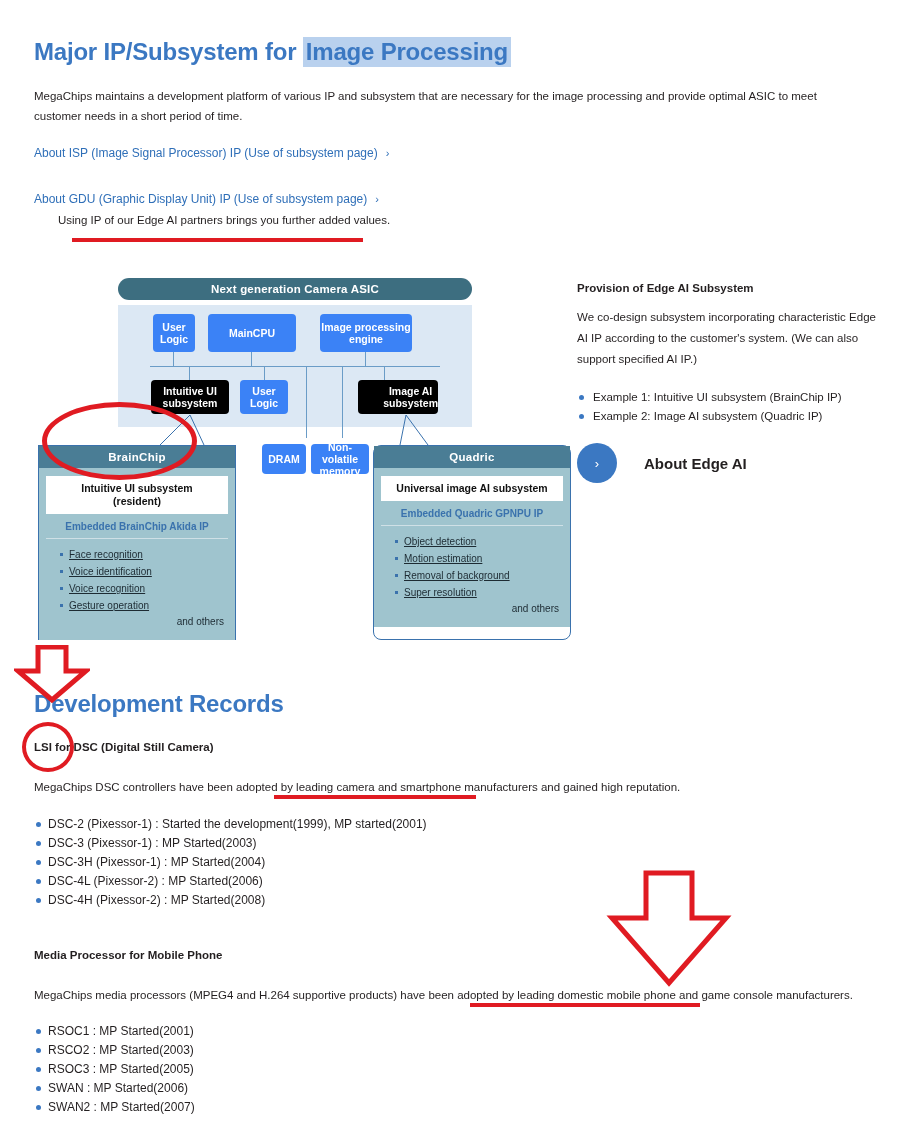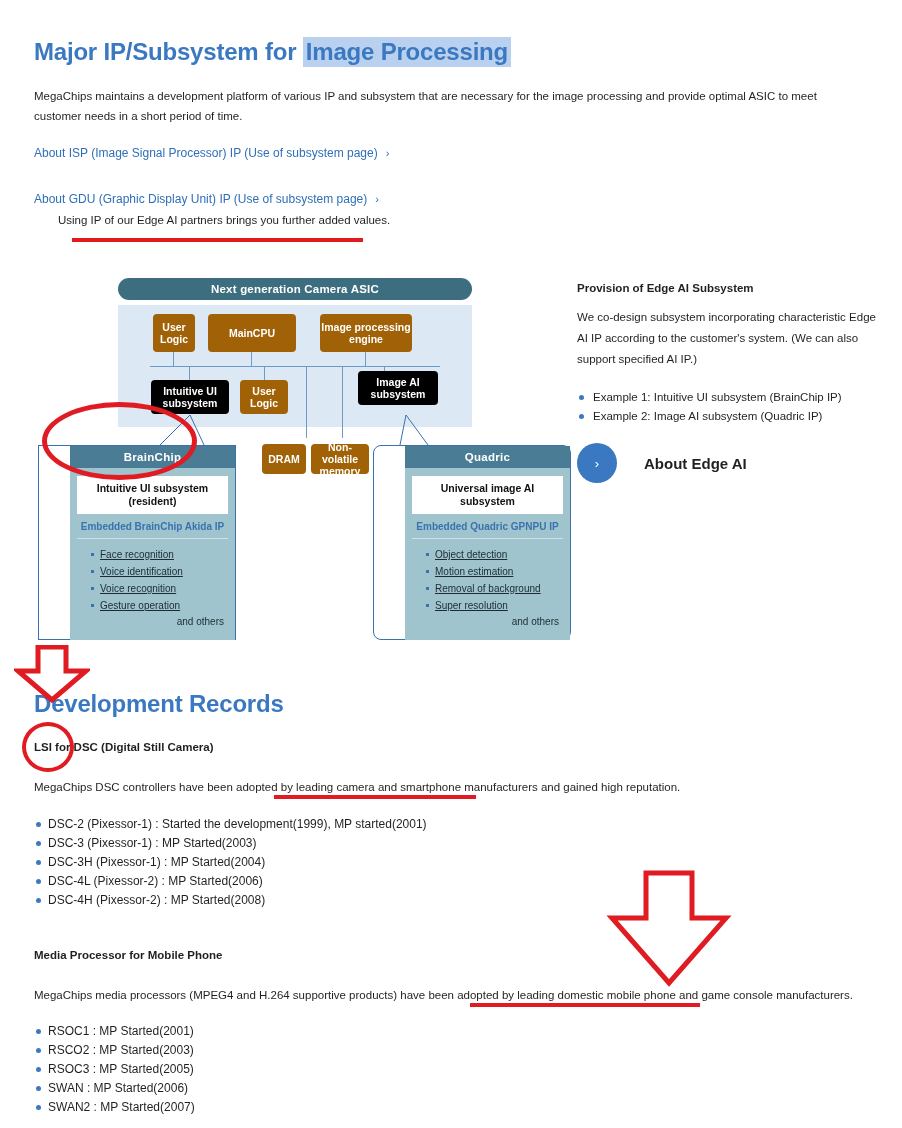--- a/index.html
+++ b/index.html
@@ -76,36 +76,36 @@
     color: #ffffff; font-size: 11.5px; font-weight: bold;
     display: flex; align-items: center; justify-content: center;
     letter-spacing: 0.2px;
   }
   .asic-body {
     position: absolute; left: 0; top: 27px; width: 354px; height: 122px;
     background: #dce8f4;
   }
   .bbox {
     position: absolute;
-    background: #a16207; color: #fff; border-radius: 4px;
+    background: #3b82f6; color: #fff; border-radius: 4px;
     font-size: 10.5px; font-weight: bold; line-height: 12px;
     display: flex; align-items: center; justify-content: center;
     text-align: center;
   }
   .tbox {
     position: absolute;
     background: #000000; color: #fff; border-radius: 4px;
     font-size: 10.5px; font-weight: bold; line-height: 12px;
     display: flex; align-items: center; justify-content: center;
     text-align: center;
   }
   .wire { position: absolute; background: #6a9cc7; }
 
   
-  .vpanel { position: absolute; border: 1px solid #3a72ad; background: #ffffff; padding-left: 31px; }
+  .vpanel { position: absolute; border: 1px solid #3a72ad; background: #ffffff; }
   .vpanel .vhead {
     height: 22px; background: #4a7d95; color: #fff;
     font-size: 11.5px; font-weight: bold;
     display: flex; align-items: center; justify-content: center;
     letter-spacing: 0.3px;
   }
   .vpanel .vinner { background: #9fc4ce; padding: 8px 7px 7px 7px; }
   .vpanel .vtitle {
     background: #fff; color: #111; font-size: 10.5px; font-weight: bold;
     text-align: center; padding: 6px 3px; line-height: 13px;
@@ -202,21 +202,21 @@
     <div class="wire" style="left:266px; top:88px; width:1px; height:14px;"></div>
 
     <div class="tbox" style="left:33px; top:102px; width:78px; height:34px;">
       <span style="white-space:pre-line">Intuitive UI
 subsystem</span>
     </div>
     <div class="bbox" style="left:122px; top:102px; width:48px; height:34px;">
       <span style="white-space:pre-line">User
 Logic</span>
     </div>
-    <div class="tbox" style="left:240px; top:93px; width:80px; height:34px;">
+    <div class="tbox" style="left:240px; top:102px; width:80px; height:34px;justify-content:flex-end;">
       <span style="white-space:pre-line">Image AI
 subsystem</span>
     </div>
 
     <div class="bbox" style="left:144px; top:166px; width:44px; height:30px;">
       <span style="white-space:pre-line">DRAM</span>
     </div>
     <div class="bbox" style="left:193px; top:166px; width:58px; height:30px;">
       <span style="white-space:pre-line">Non-volatile
 memory</span>

